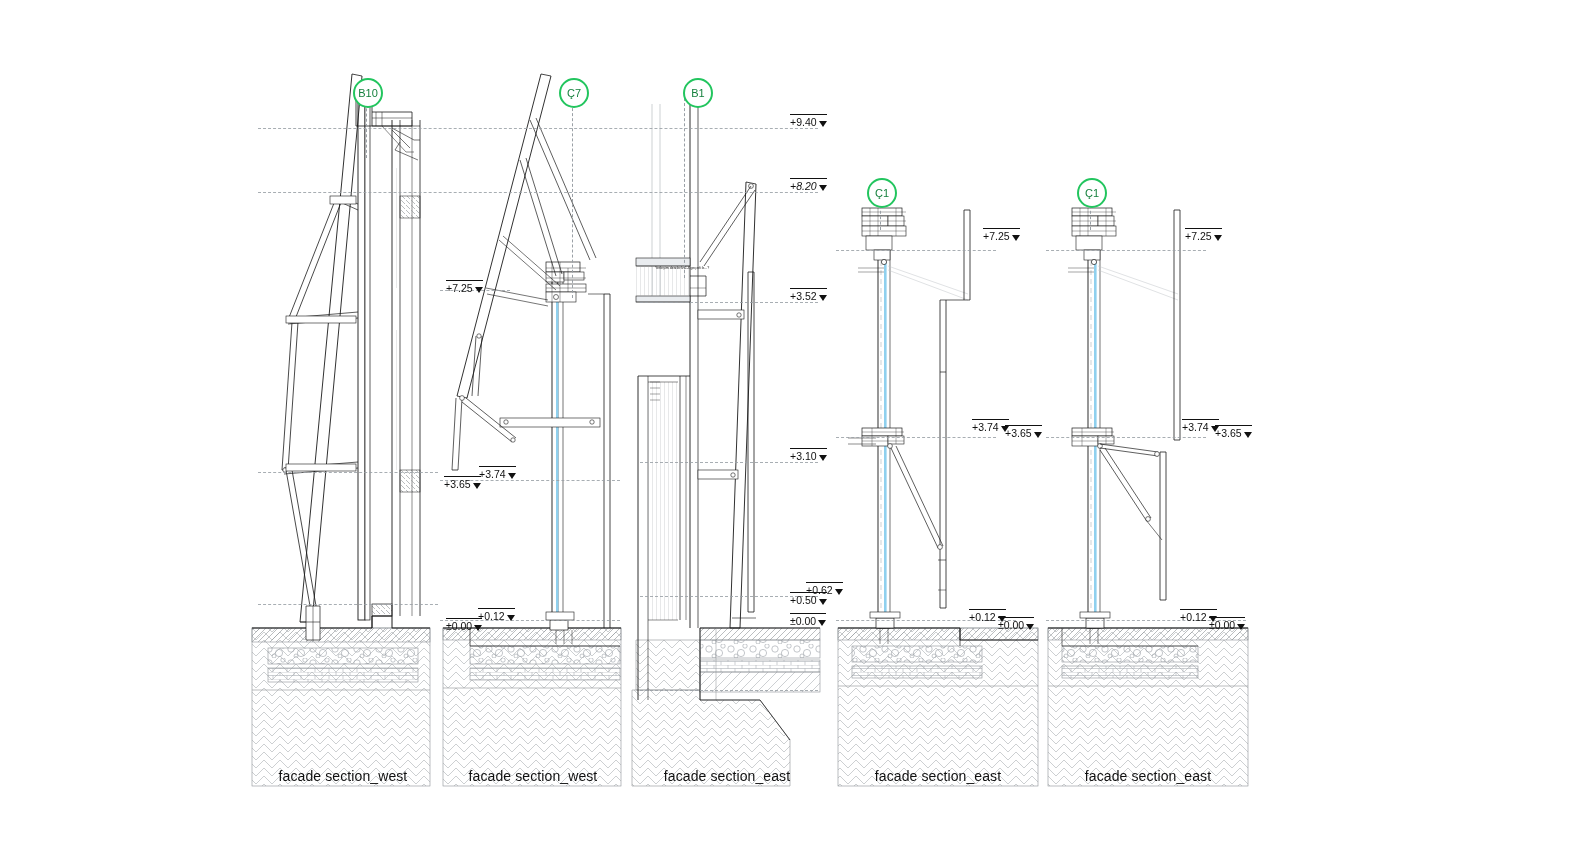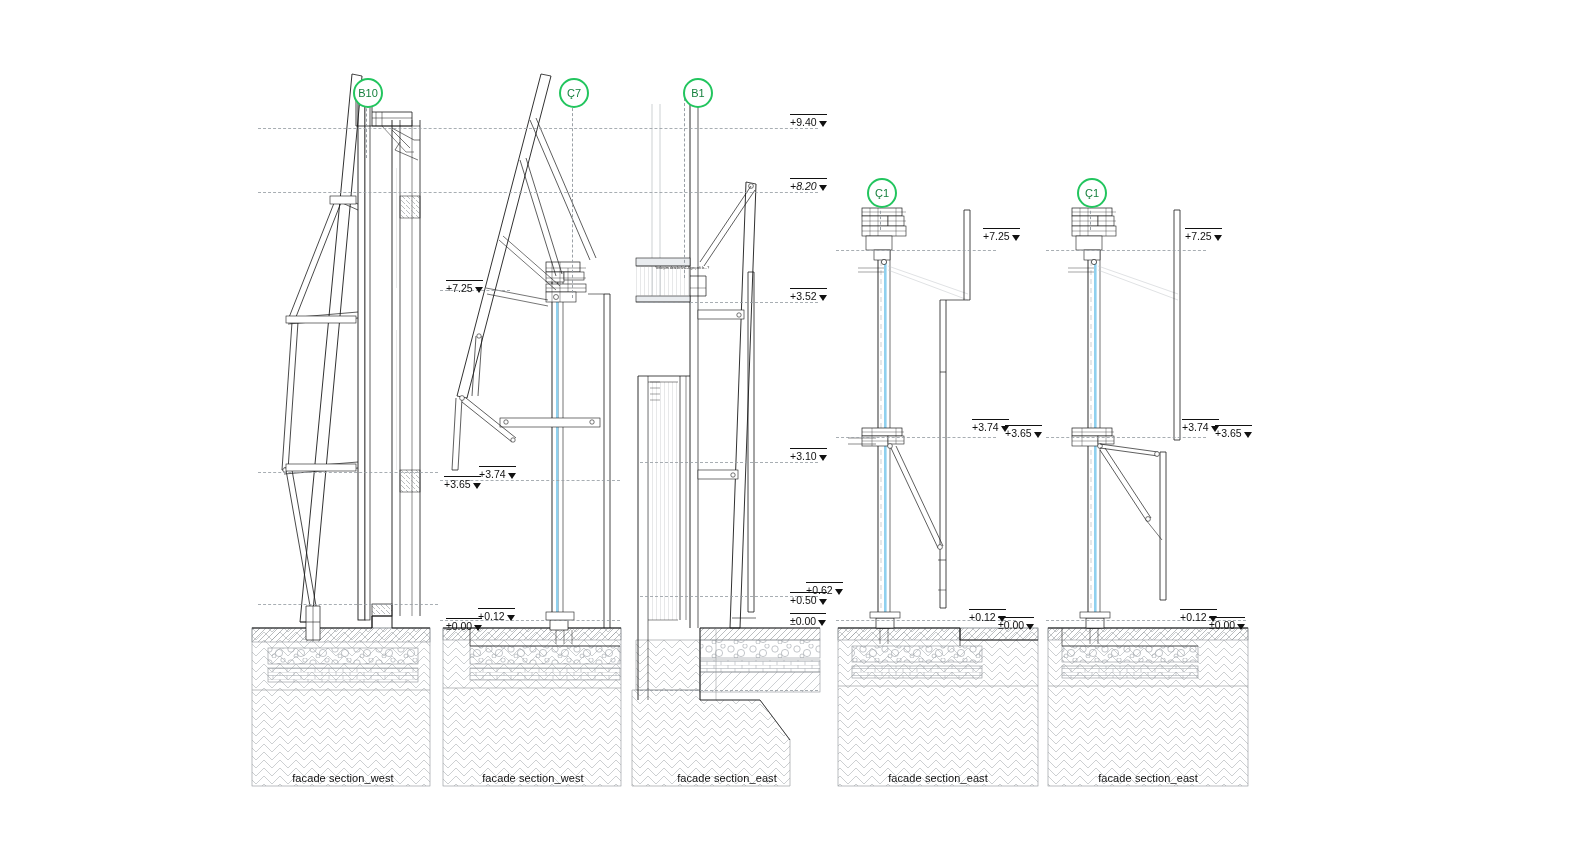--- a/index.html
+++ b/index.html
@@ -24,21 +24,21 @@
   .panel {
     position: absolute;
     top: 0;
     height: 846px;
   }
   .caption {
     position: absolute;
     bottom: 62px;
     width: 100%;
     text-align: center;
-    font-size: 11px;
+    font-size: 14px;
     color: #101010;
     letter-spacing: 0.1px;
     font-family: "Liberation Sans", sans-serif;
     white-space: nowrap;
   }
   .gridline {
     position: absolute;
     height: 0;
     border-top: 1px dashed #9aa0a6;
     opacity: 0.85;

